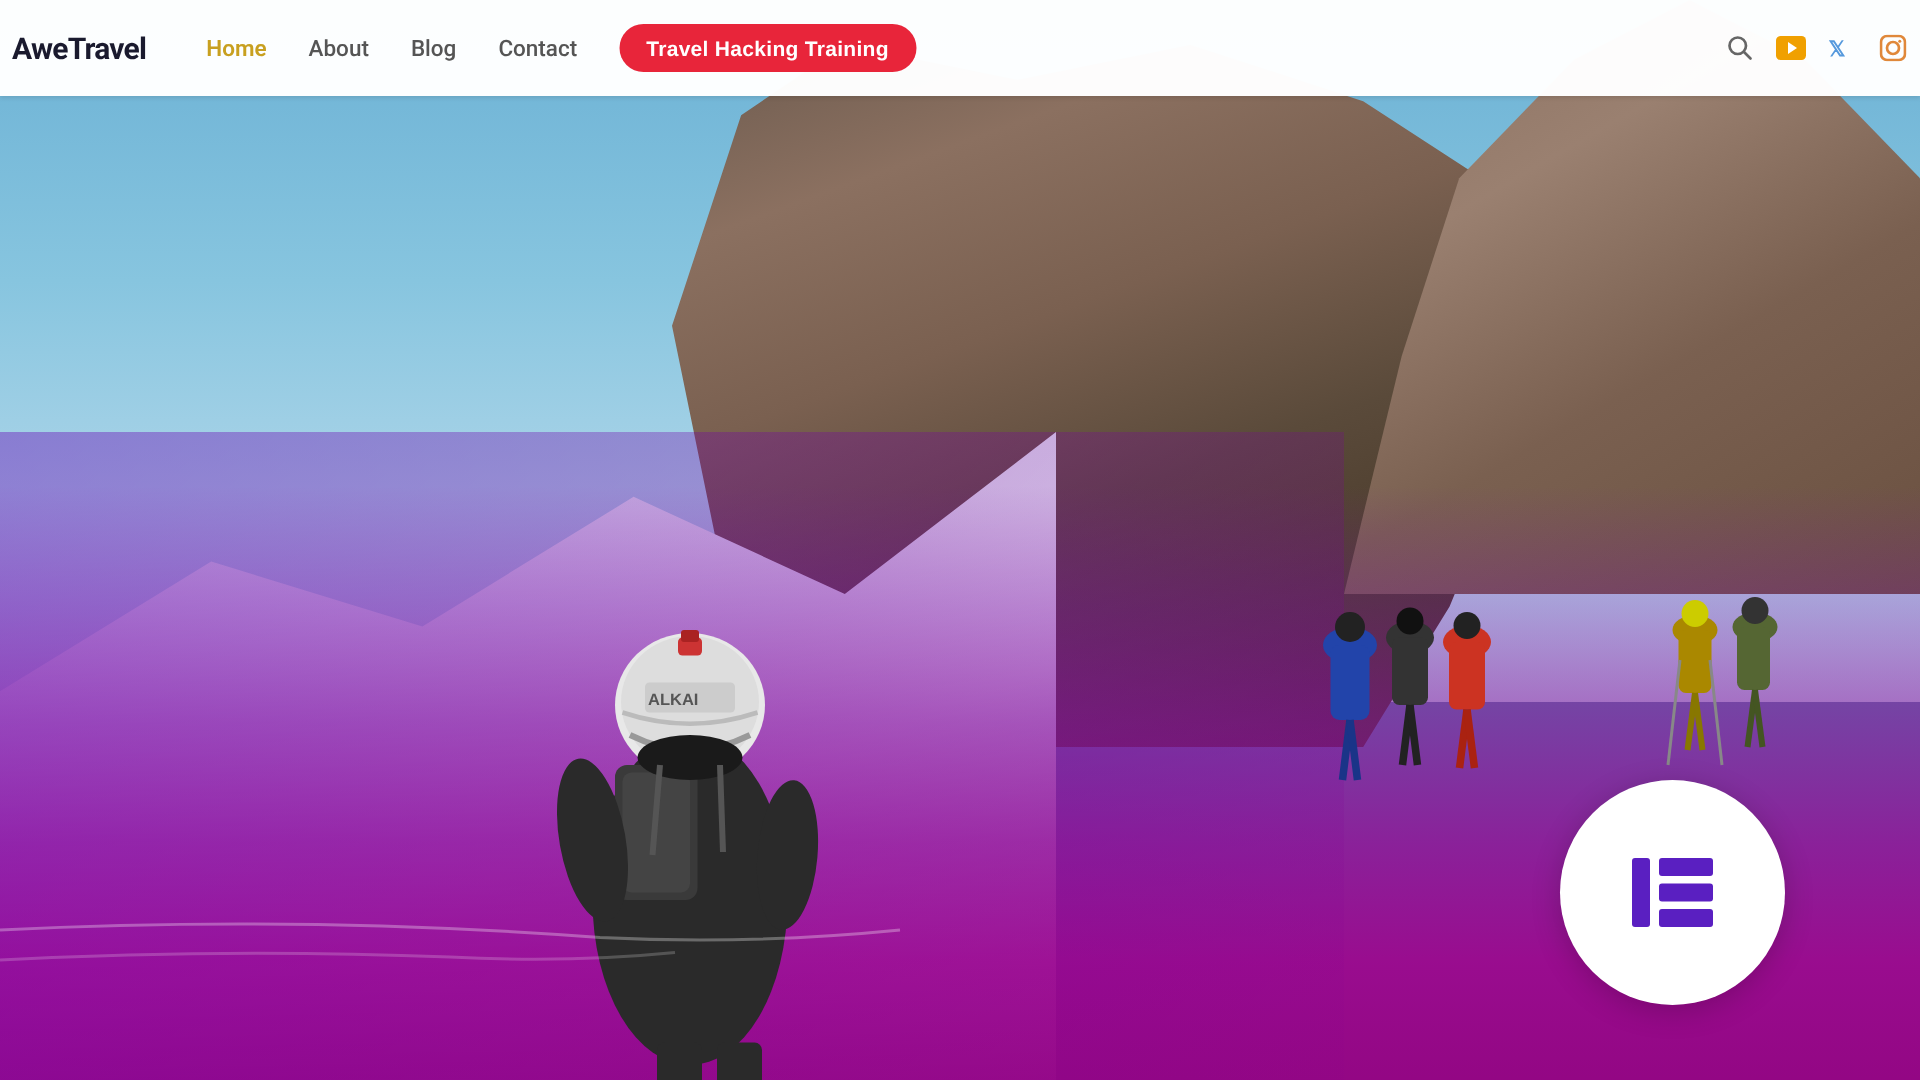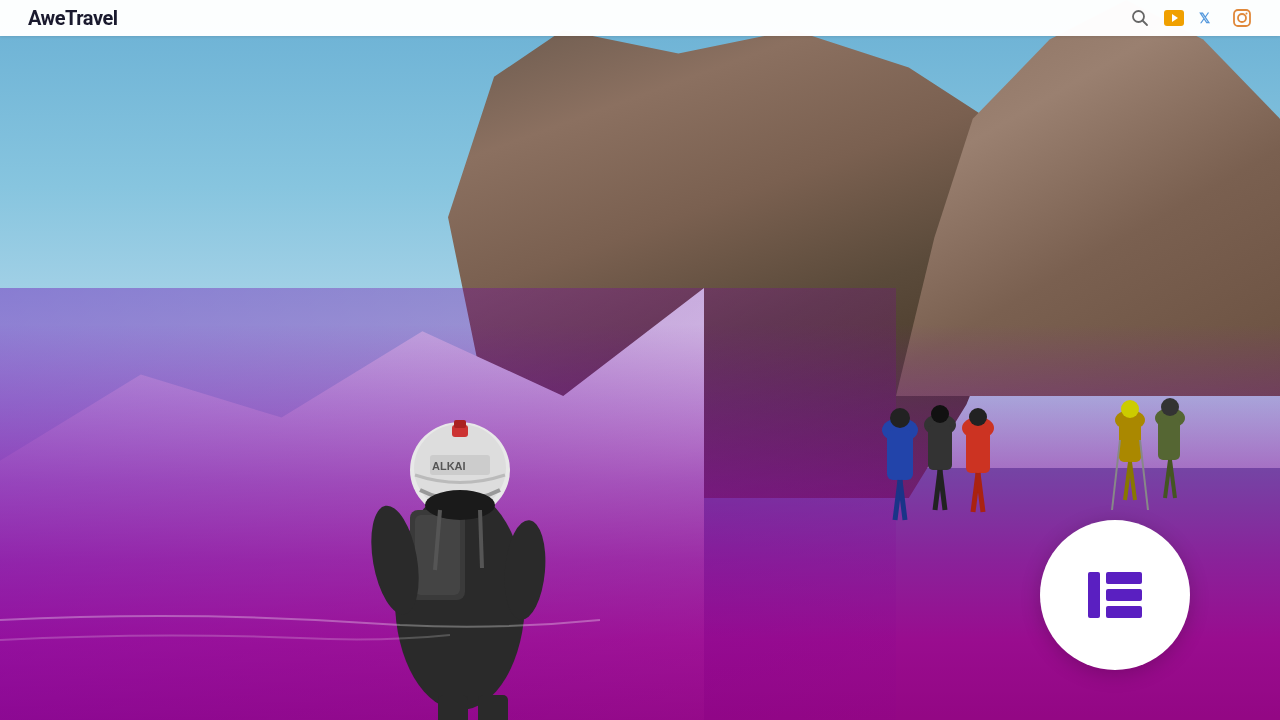--- a/index.html
+++ b/index.html
@@ -99,25 +99,25 @@
         rgba(140, 0, 140, 0.1) 100%
       );
     }
 
     
     .navbar {
       position: absolute;
       top: 0;
       left: 0;
       width: 100%;
-      height: 36px;
+      height: 64px;
       background: rgba(255, 255, 255, 0.98);
       display: flex;
       align-items: center;
-      padding: 0 28px;
+      padding: 0 8px;
       z-index: 100;
       box-shadow: 0 1px 3px rgba(0,0,0,0.1);
     }
 
     .nav-logo {
       font-size: 20px;
       font-weight: 700;
       color: #1a1a2e;
       margin-right: 40px;
       letter-spacing: -0.5px;
@@ -297,20 +297,27 @@
 
     <line x1="1140" y1="440" x2="1148" y2="510" stroke="#888" stroke-width="2"></line>
     <line x1="1120" y1="440" x2="1112" y2="510" stroke="#888" stroke-width="2"></line>
 
     <path d="M0 620 Q200 610 400 625 Q500 630 600 620" stroke="rgba(255,255,255,0.3)" stroke-width="2" fill="none"></path>
     <path d="M0 640 Q150 632 300 638 Q380 642 450 635" stroke="rgba(255,255,255,0.2)" stroke-width="2" fill="none"></path>
   </svg>
 
   <nav class="navbar">
     <span class="nav-logo">AweTravel</span>
+    <div class="nav-links">
+      <a class="nav-link active">Home</a>
+      <a class="nav-link">About</a>
+      <a class="nav-link">Blog</a>
+      <a class="nav-link">Contact</a>
+      <button class="nav-cta">Travel Hacking Training</button>
+    </div>
     <div class="nav-icons">
 
       <div class="nav-icon">
         <svg width="18" height="18" viewBox="0 0 18 18" fill="none">
           <circle cx="7.5" cy="7.5" r="5.5" stroke="#666" stroke-width="1.8"></circle>
           <line x1="11.5" y1="11.5" x2="16" y2="16" stroke="#666" stroke-width="1.8" stroke-linecap="round"></line>
         </svg>
       </div>
 
       <div class="nav-icon">

